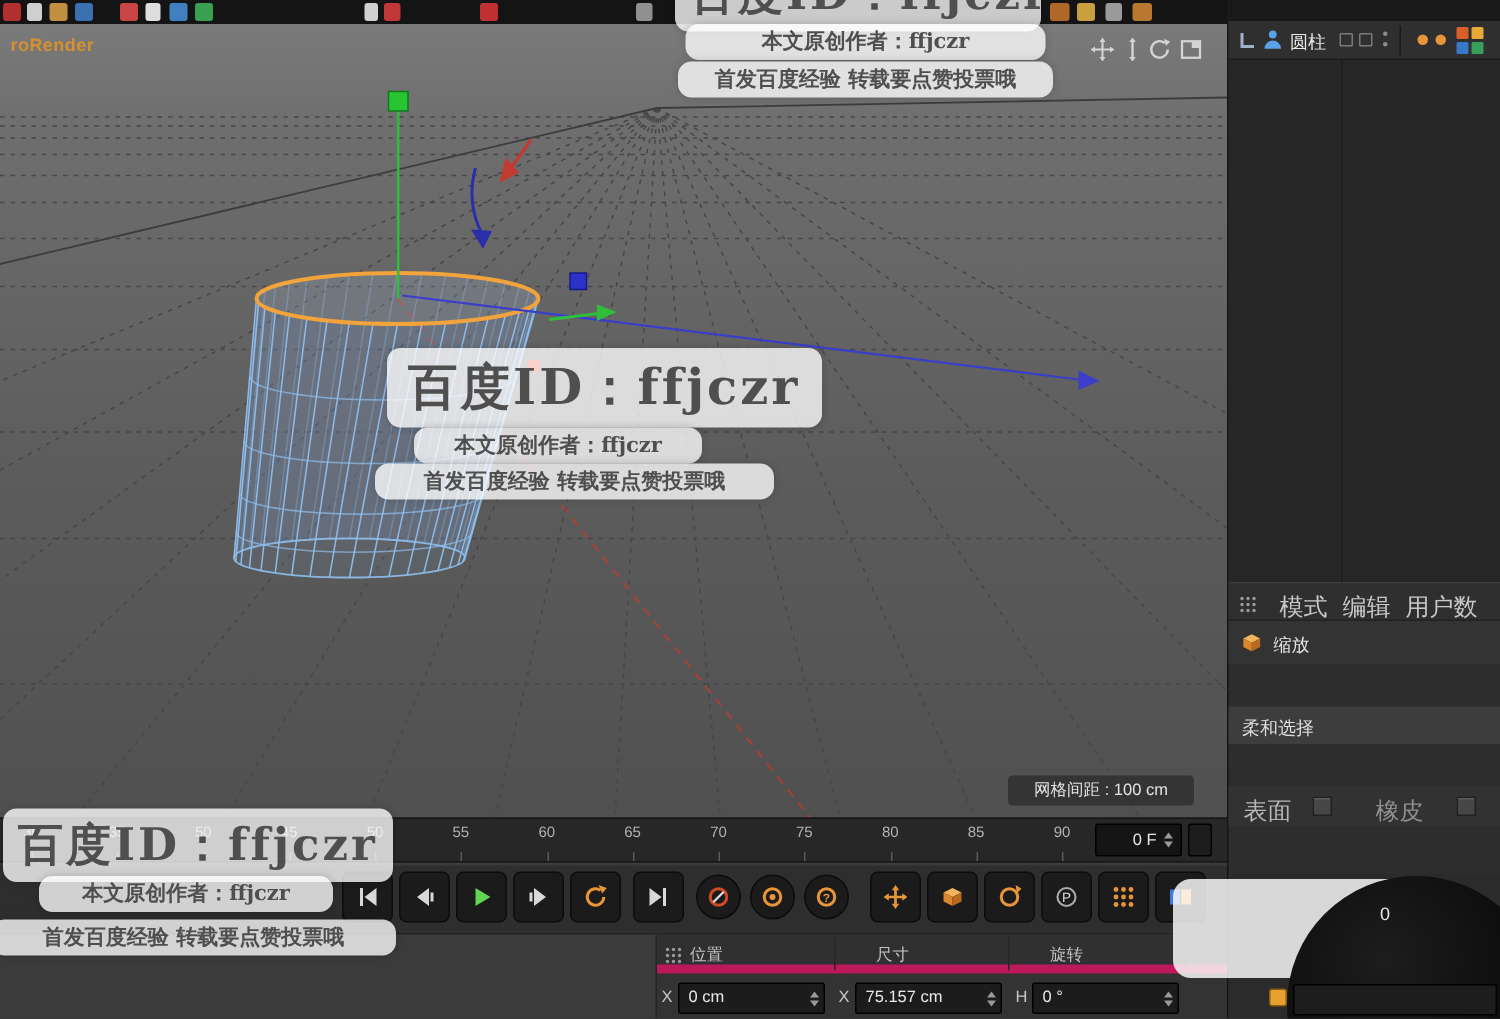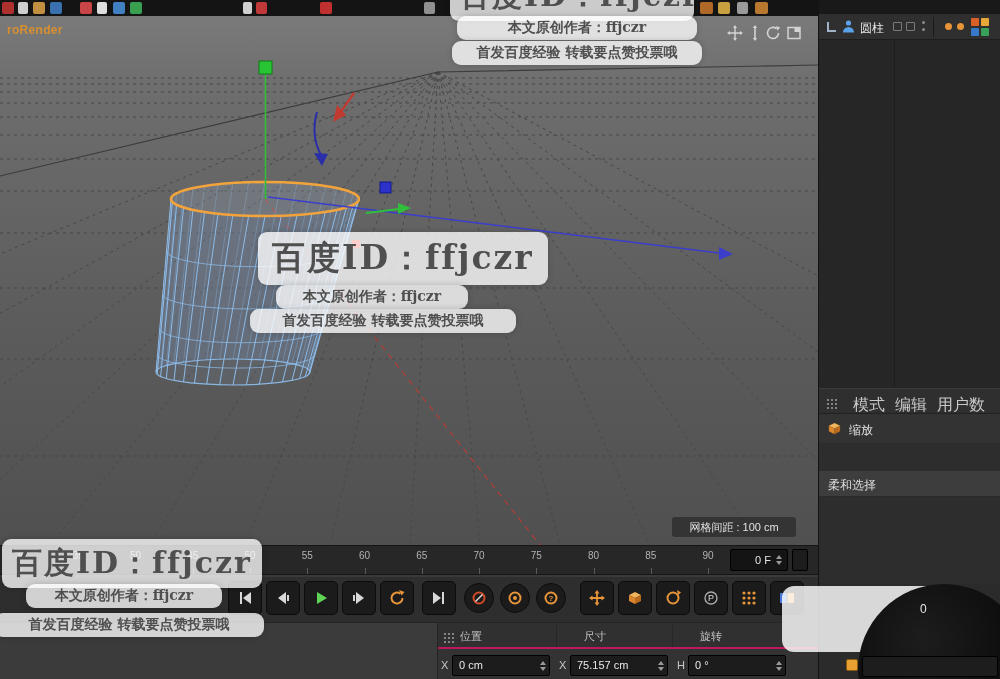--- a/index.html
+++ b/index.html
@@ -30,21 +30,21 @@
   .tri-down{width:0;height:0;border-left:3px solid transparent;border-right:3px solid transparent;border-top:4px solid #9a9a9a}
   
   #transport{position:absolute;left:0;top:577px;width:818px;height:45px;background:#2e2e2e}
   .tbtn{position:absolute;top:4px;width:34px;height:34px;background:#1b1b1b;border:1px solid #0c0c0c;border-radius:5px;
     display:flex;align-items:center;justify-content:center;cursor:pointer}
   .rbtn{position:absolute;top:6px;width:30px;height:30px;background:#1b1b1b;border:1px solid #0c0c0c;border-radius:50%;
     display:flex;align-items:center;justify-content:center;cursor:pointer}
   
   #bottom-left{position:absolute;left:0;top:622px;width:438px;height:57px;background:#3b3b3b;border-top:1px solid #242424;border-right:1px solid #242424}
   #coord-panel{position:absolute;left:438px;top:622px;width:380px;height:57px;background:#333;border-top:1px solid #242424}
-  .coord-head{position:absolute;left:0;top:0;width:100%;height:26px;background:#303030;border-bottom:2px solid #be185d}
+  .coord-head{position:absolute;left:0;top:0;width:100%;height:26px;background:#303030;border-bottom:6px solid #be185d}
   .chead{position:absolute;top:6px;font-size:11px;color:#c2c2c2}
   .cdiv{position:absolute;top:2px;width:1px;height:22px;background:#262626}
   .axis-label{position:absolute;top:36px;font-size:11px;color:#c8c8c8}
   .cinput{position:absolute;top:32px;width:98px;height:21px;background:#1c1c1c;border:1px solid #000;border-radius:2px;
     color:#e8e8e8;font-size:11px;line-height:19px;padding-left:6px}
   .cinput .stepper{right:1px}
   
   #right-panel{position:absolute;left:818px;top:0;width:182px;height:679px;background:#2d2d2d;border-left:1px solid #141414}
   #rp-topstrip{position:absolute;left:0;top:0;width:100%;height:14px;background:#191919}
   #om-header{position:absolute;left:0;top:14px;width:100%;height:26px;background:#2f2f2f;border-bottom:1px solid #1d1d1d}
@@ -490,20 +490,26 @@
           </svg>
       </span>
       <span style="position:absolute;left:30px;top:8px;font-size:12px;color:#e6e6e6">缩放</span>
     </div>
 
 
     <div id="attr-section">
       <span style="position:absolute;left:9px;top:6px;font-size:12px;color:#dedede">柔和选择</span>
     </div>
 
+    <div class="rp-row" style="top:524px">
+      <span class="rp-label" style="left:10px">表面</span>
+      <span class="cb" style="left:56px"></span>
+      <span class="rp-label dim" style="left:98px">橡皮</span>
+      <span class="cb" style="left:152px"></span>
+    </div>
 
     <div id="falloff-area"></div>
   </div>
 
   <div id="wm-blob"></div>
   <div id="falloff-circle"></div>
   <div id="falloff-zero">0</div>
   <div id="br-icon"></div>
   <div id="br-field"></div>
 

